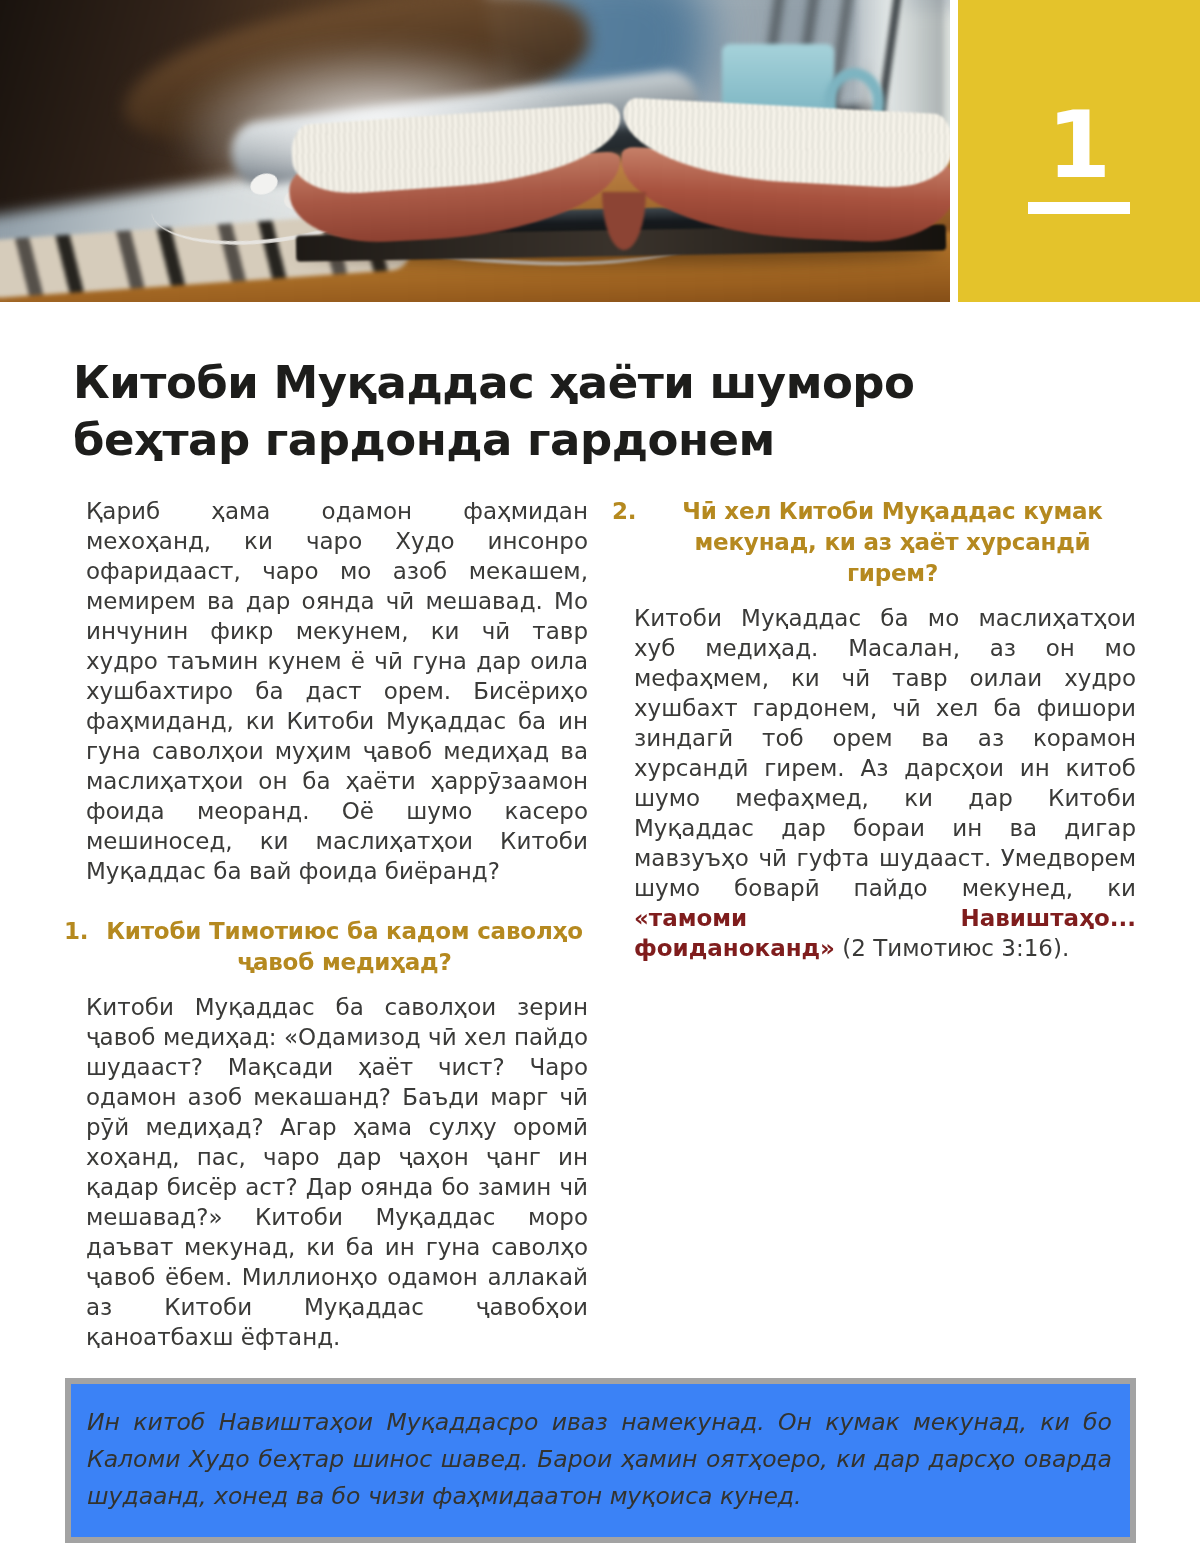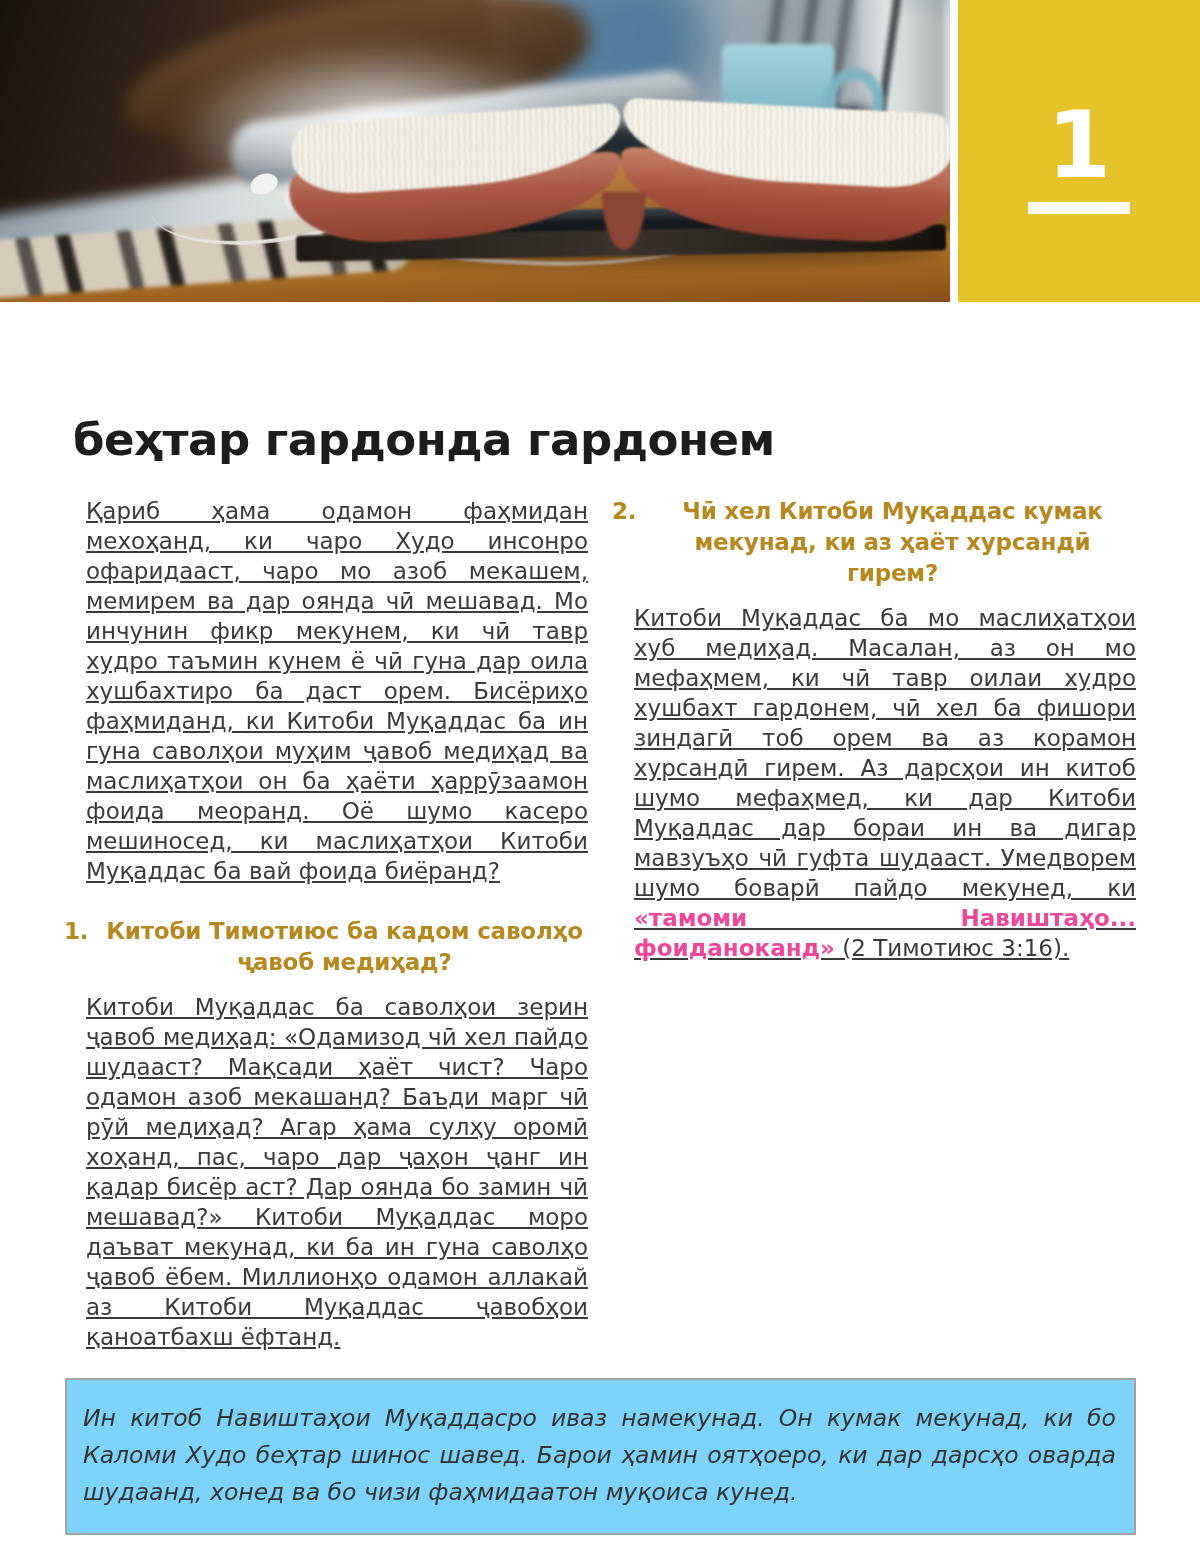--- a/index.html
+++ b/index.html
@@ -105,37 +105,37 @@
     margin:52px 64px 0 73px;
     font-size:45px;line-height:57px;letter-spacing:-.5px;
     font-weight:bold;color:#1d1d1b;
   }
 
   
   .columns{display:flex;gap:24px;padding:0 64px;margin-top:28px;}
   .col{flex:1;min-width:0;}
   .body-p{
     margin:0 0 0 22px;text-align:justify;
-    font-size:23px;line-height:30px;color:#3a3a38;text-decoration:underline;
+    font-size:23px;line-height:30px;color:#3a3a38;
   }
   .question{
     display:grid;grid-template-columns:37px 1fr;
     margin:30px 0 14px 0;
     font-size:23px;line-height:31px;letter-spacing:-.2px;
     font-weight:bold;color:#b5891f;
   }
   .col .question:first-child{margin-top:0;}
   .q-num{grid-column:1;}
   .q-text{grid-column:2;text-align:center;}
-  .body-p strong{font-weight:bold;color:#ec4899;}
+  .body-p strong{font-weight:bold;color:#7f1d1d;}
 
   
   .note{
     margin:26px 64px 0 65px;
-    border:2px solid #a3a3a3;background:#7dd3fc;
+    border:6px solid #a3a3a3;background:#3b82f6;
     padding:20px 18px 22px 16px;
   }
   .note p{
     margin:0;font-style:italic;text-align:justify;
     font-size:23.5px;line-height:37px;color:#33332f;
   }
 </style>
 </head>
 <body>
 
@@ -174,21 +174,21 @@
         <div class="bk-pages-right"></div>
         <div class="bk-dip"></div>
       </div>
     </div>
     <div class="badge">
       <div class="badge-num">1</div>
       <div class="badge-bar"></div>
     </div>
   </header>
 
-  <h1 class="title"><br><span>беҳтар гардонда гардонем</span></h1>
+  <h1 class="title"><span>Китоби Муқаддас ҳаёти шуморо</span><br><span>беҳтар гардонда гардонем</span></h1>
 
   <div class="columns">
     <div class="col">
         <p class="body-p"><span>Қариб ҳама одамон фаҳмидан мехоҳанд, ки чаро Худо инсонро офаридааст, чаро мо азоб мекашем, мемирем ва дар оянда чӣ мешавад. Мо инчунин фикр мекунем, ки чӣ тавр худро таъмин кунем ё чӣ гуна дар оила хушбахтиро ба даст орем. Бисёриҳо фаҳмиданд, ки Китоби Муқаддас ба ин гуна саволҳои муҳим ҷавоб медиҳад ва маслиҳатҳои он ба ҳаёти ҳаррӯзаамон фоида меоранд. Оё шумо касеро мешиносед, ки маслиҳатҳои Китоби Муқаддас ба вай фоида биёранд?</span></p>
         <h2 class="question">
           <span class="q-num">1.</span>
           <span class="q-text">Китоби Тимотиюс ба кадом саволҳо ҷавоб медиҳад?</span>
         </h2>
         <p class="body-p"><span>Китоби Муқаддас ба саволҳои зерин ҷавоб медиҳад: «Одамизод чӣ хел пайдо шудааст? Мақсади ҳаёт чист? Чаро одамон азоб мекашанд? Баъди марг чӣ рӯй медиҳад? Агар ҳама сулҳу оромӣ хоҳанд, пас, чаро дар ҷаҳон ҷанг ин қадар бисёр аст? Дар оянда бо замин чӣ мешавад?» Китоби Муқаддас моро даъват мекунад, ки ба ин гуна саволҳо ҷавоб ёбем. Миллионҳо одамон аллакай аз Китоби Муқаддас ҷавобҳои қаноатбахш ёфтанд.</span></p>
       </div>

